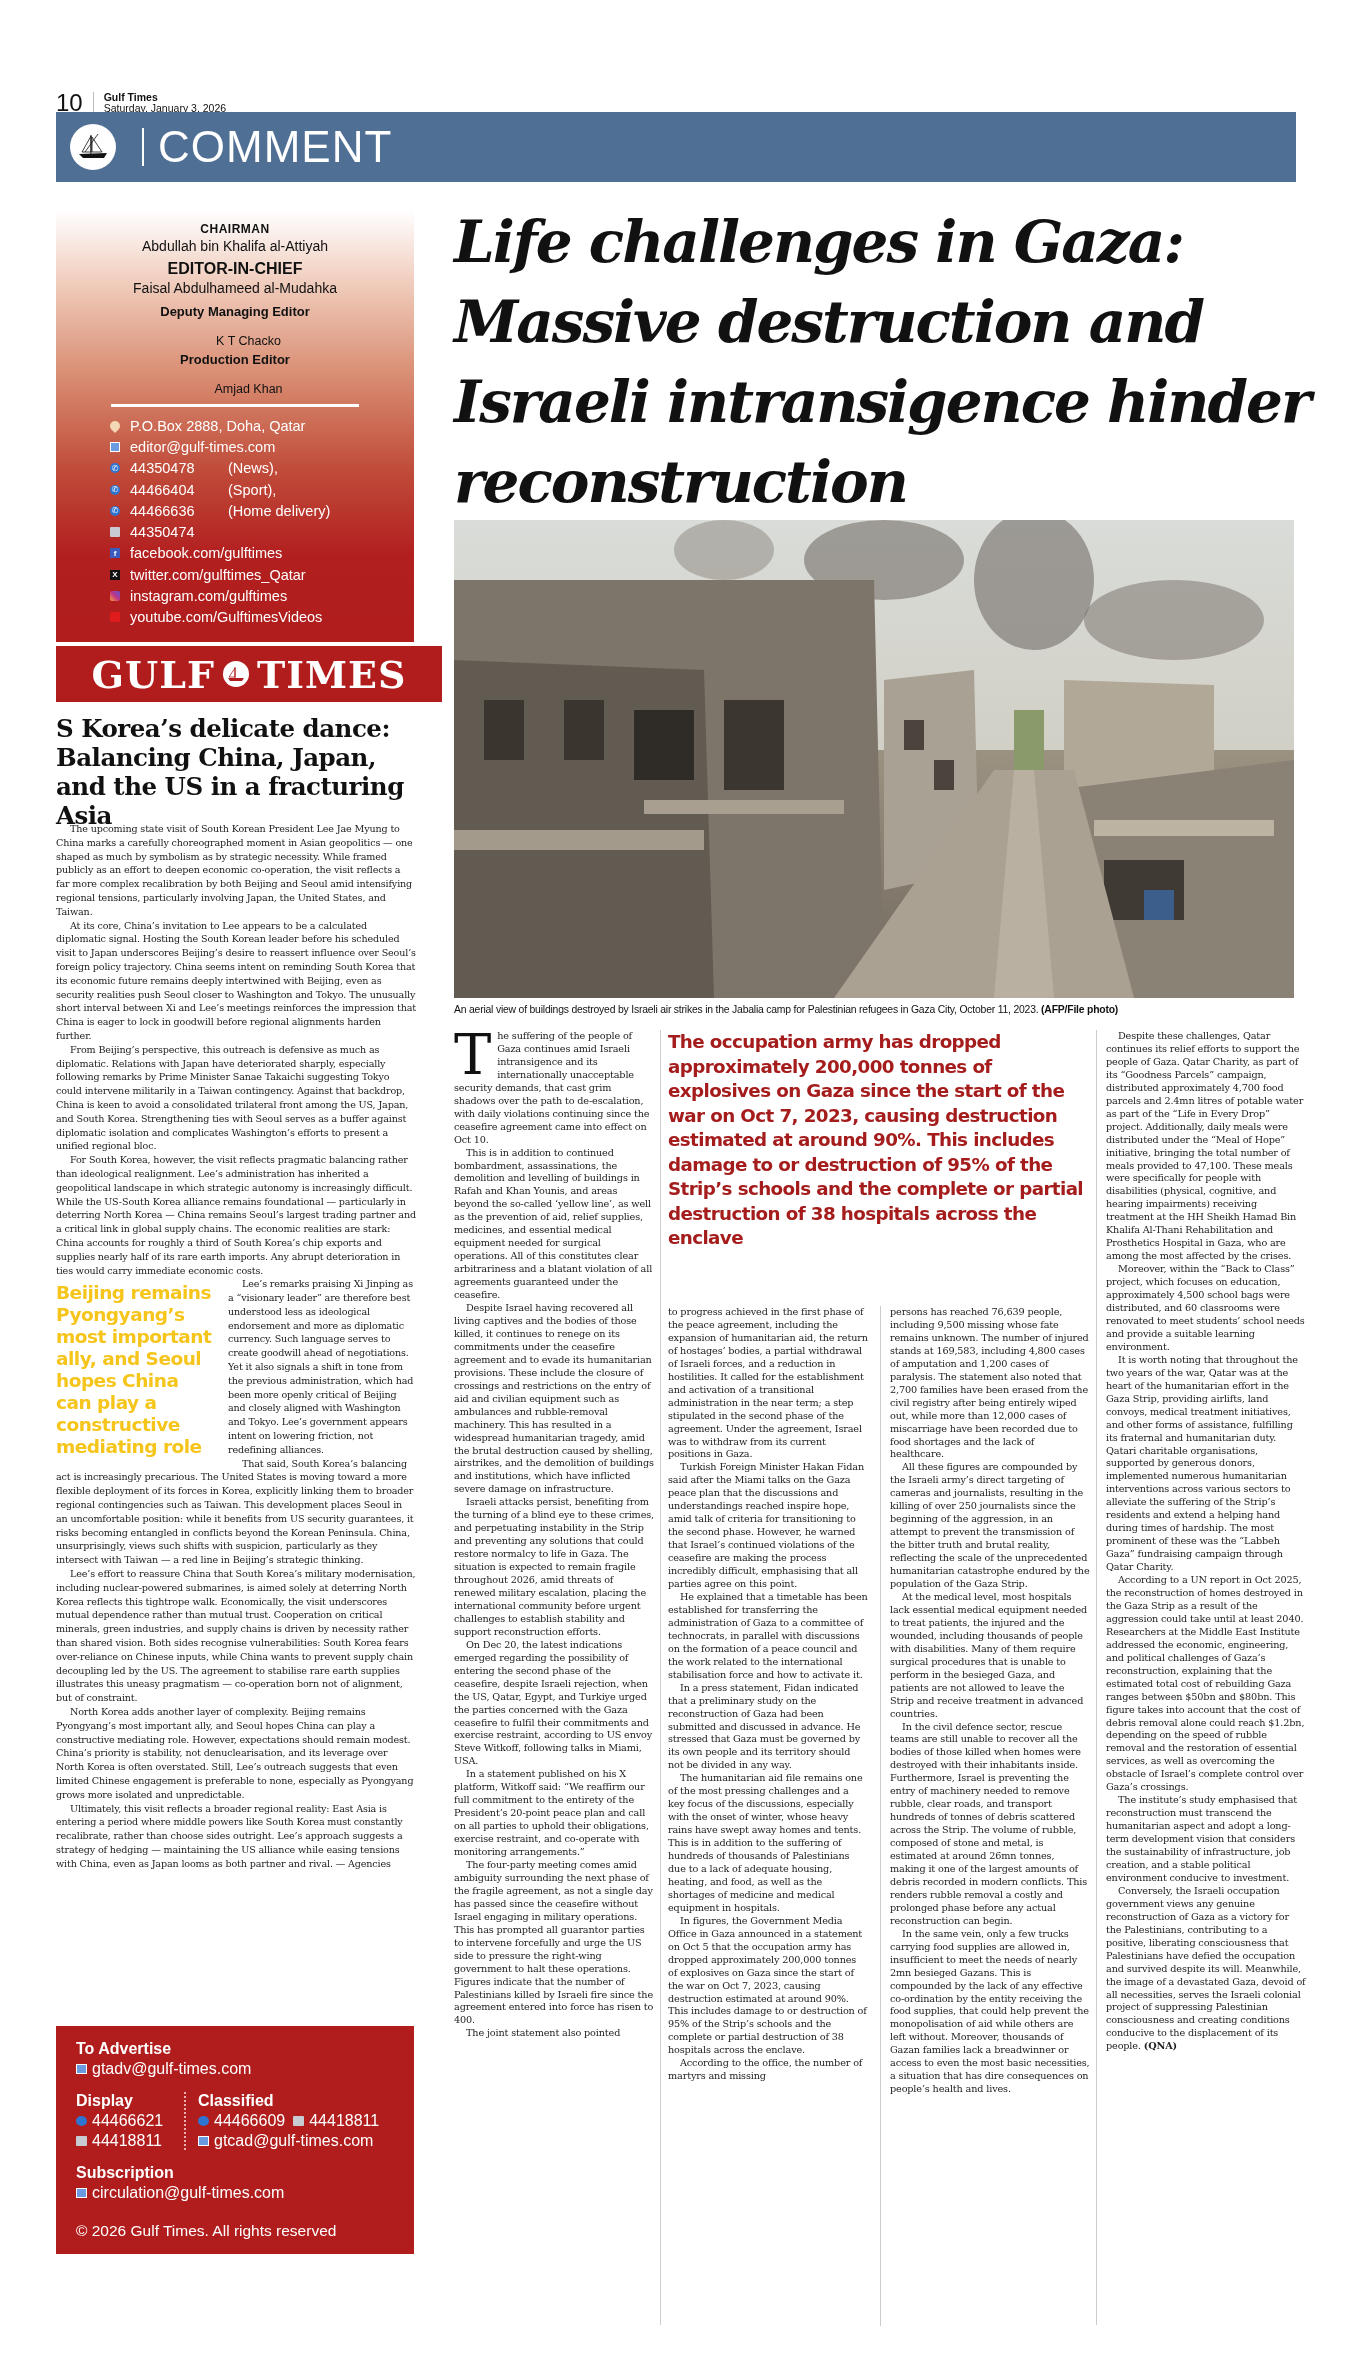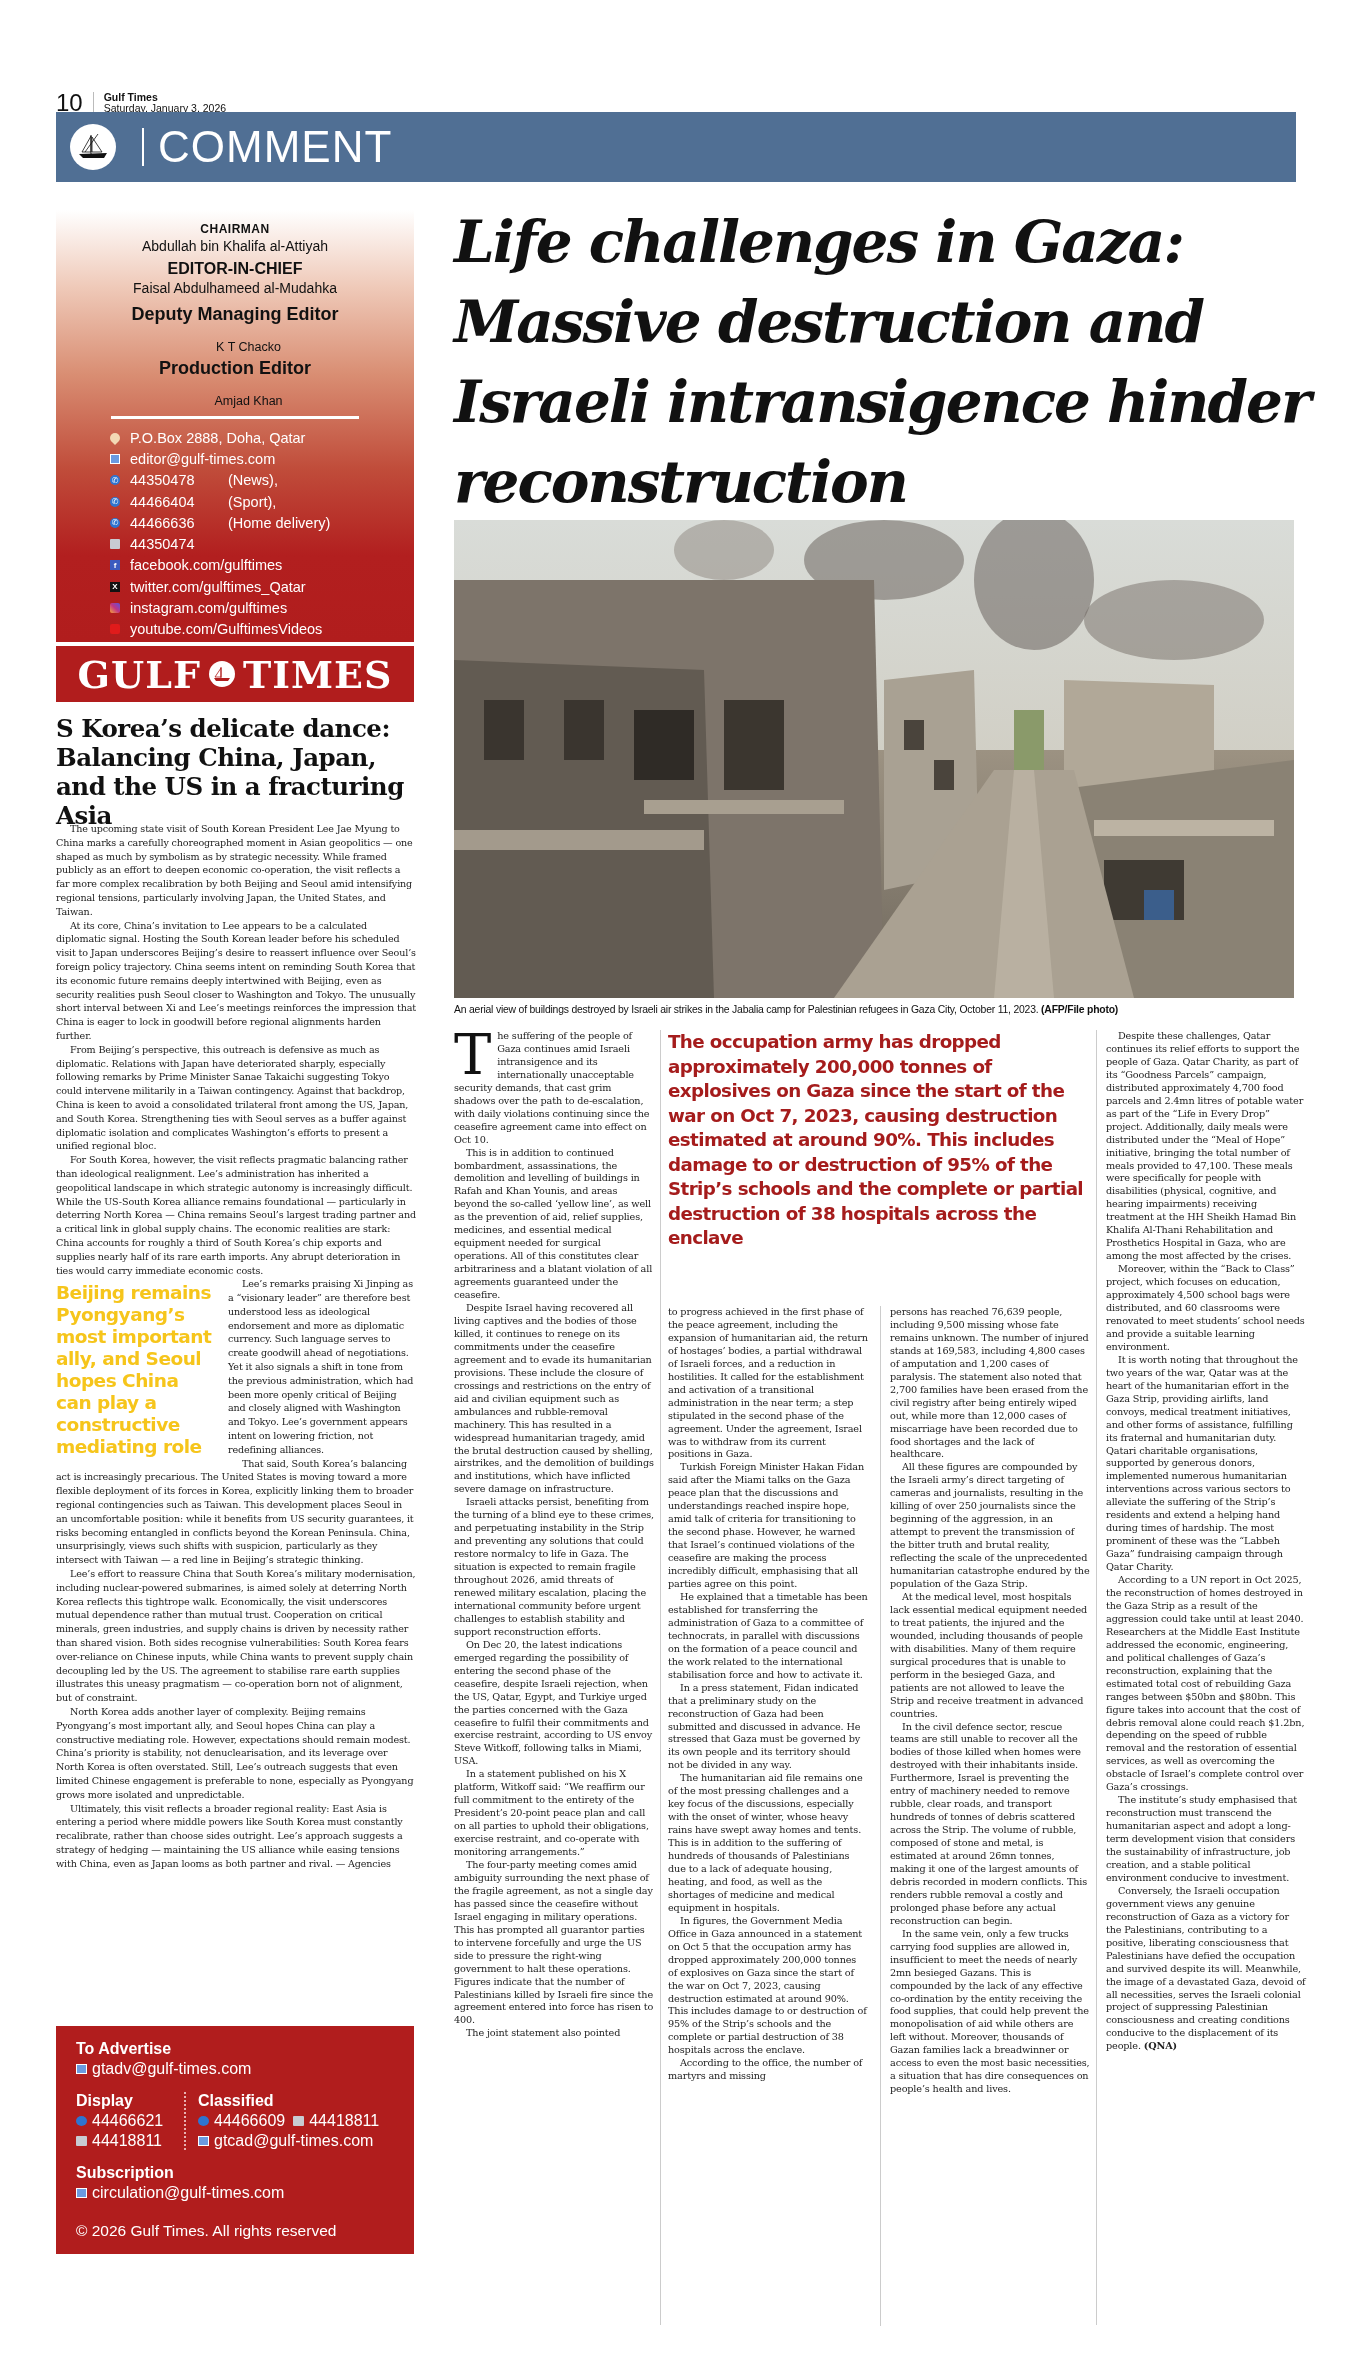--- a/index.html
+++ b/index.html
@@ -18,39 +18,39 @@
   .banner .title { font-family: "Liberation Sans", sans-serif; font-weight: 300; font-size: 44px; color: #fff; letter-spacing: 1px; }
 
   
   .mast { position: absolute; left: 56px; top: 210px; width: 358px; height: 432px; background: linear-gradient(180deg, #ffffff 0%, #efc9b8 18%, #d98e73 38%, #c04c3a 60%, #b21f1f 80%, #b11d1d 100%); }
   .mast .role { text-align: center; font-family: "Liberation Sans", sans-serif; }
   .mast .role .h { font-weight: 900; color: #111; }
   .mast .role .n { color: #111; }
   .mast .h1 { font-size: 12px; margin-top: 12px; letter-spacing: 0.5px; }
   .mast .n1 { font-size: 14px; margin-top: 2px; }
   .mast .h2 { font-size: 16px; margin-top: 6px; }
-  .mast .h3 { font-size: 18px; margin-top: 8px; }
+  .mast .h3 { font-size: 13px; margin-top: 8px; }
   .mast .n3 { font-size: 12.5px; margin-top: 15px; padding-left: 27px; }
   .mast .rule { width: 248px; height: 3px; background: #fff; margin: 8px auto 8px; }
   .mast ul { list-style: none; padding-left: 54px; }
   .mast li { font-family: "Liberation Sans", sans-serif; font-size: 14.5px; color: #fff; height: 21.3px; display: flex; align-items: center; }
   .mast li .ic { width: 10px; height: 10px; margin-right: 10px; display: inline-flex; align-items: center; justify-content: center; font-size: 8px; }
   .mast li .lab { display: inline-block; min-width: 98px; }
 
   .ic-pin { background: #f3d9b5; border-radius: 50% 50% 50% 0; transform: rotate(-45deg); }
   .ic-mail { background: #6b9ae0; border: 1px solid #fff; }
   .ic-phone { background: #2f74d0; border-radius: 50%; color: #fff; }
   .ic-print { background: #c8cbd2; border-radius: 1px; }
   .ic-fb { background: #3b5bbf; color: #fff; font-weight: bold; font-family: "Liberation Sans", sans-serif; }
   .ic-x { background: #111; color: #fff; font-weight: bold; font-family: "Liberation Sans", sans-serif; }
   .ic-ig { background: linear-gradient(45deg, #f6a23a, #c13584, #5b51d8); border-radius: 2px; }
   .ic-yt { background: #e01b1b; border-radius: 2px; }
 
   
-  .gtlogo { position: absolute; left: 56px; top: 646px; width: 358px; height: 56px; background: #b11d1d; display: flex; align-items: center; justify-content: center; font-family: "DejaVu Serif", serif; font-weight: bold; color: #fff; font-size: 38px; letter-spacing: 1px; }
+  .gtlogo { position: absolute; left: 56px; top: 646px; width: 386px; height: 56px; background: #b11d1d; display: flex; align-items: center; justify-content: center; font-family: "DejaVu Serif", serif; font-weight: bold; color: #fff; font-size: 38px; letter-spacing: 1px; }
   .gtlogo .dot { width: 26px; height: 26px; background: #fff; border-radius: 50%; margin: 0 8px; display: inline-flex; align-items: center; justify-content: center; }
 
   
   .left-head { position: absolute; left: 56px; top: 714px; width: 360px; font-family: "DejaVu Serif", serif; font-size: 24.5px; line-height: 29px; color: #111; letter-spacing: -0.5px; }
   .left-body { position: absolute; left: 56px; top: 822px; width: 360px; font-size: 9.6px; line-height: 13.8px; color: #222; text-align: left; letter-spacing: -0.15px; }
   .left-body p { text-indent: 14px; }
   .pull-yellow { float: left; width: 162px; margin: 5px 10px 4px 0; font-family: "DejaVu Sans", sans-serif; font-weight: bold; font-size: 18.5px; line-height: 22px; color: #f6c51b; letter-spacing: -0.5px; }
 
   
   .adbox { position: absolute; left: 56px; top: 2026px; width: 358px; height: 228px; background: #b11d1d; color: #fff; font-family: "Liberation Sans", sans-serif; padding: 14px 20px; }

